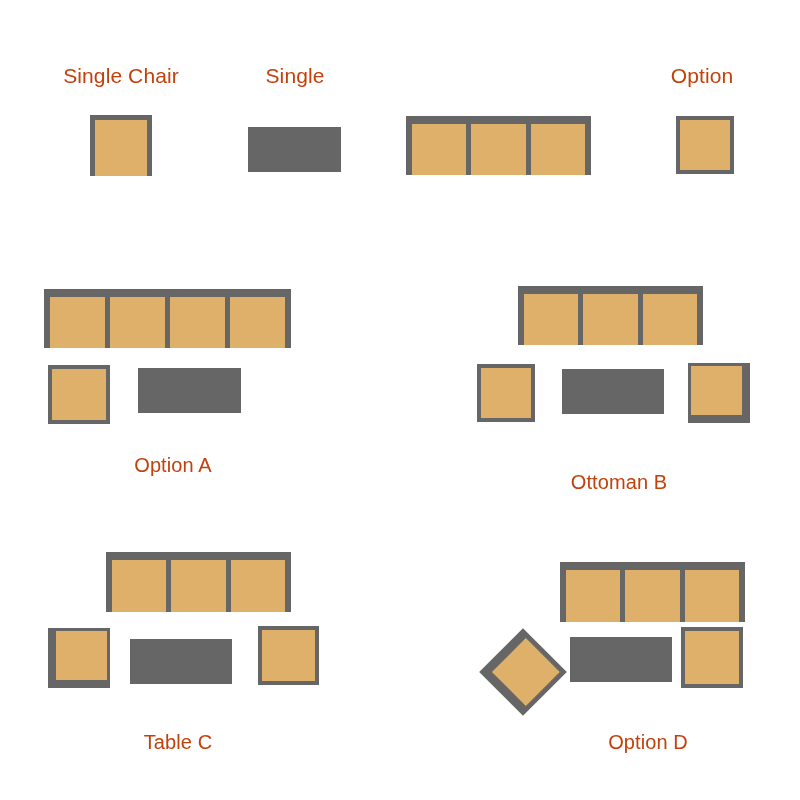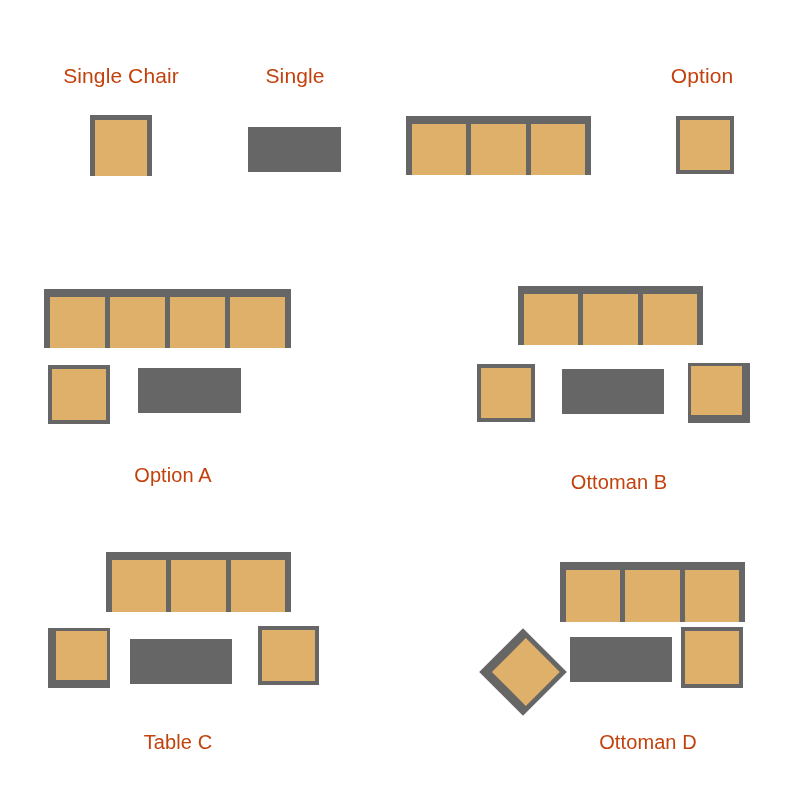--- a/index.html
+++ b/index.html
@@ -95,21 +95,21 @@
   <div class="piece frame" style="left:44px; top:289px; width:247px; height:59px; padding:8px 6px 0 6px;">
     <div class="cushion"></div>
     <div class="cushion"></div>
     <div class="cushion"></div>
     <div class="cushion"></div>
   </div>
   <div class="piece frame" style="left:48px; top:365px; width:62px; height:59px; padding:4px;">
     <div class="cushion"></div>
   </div>
   <div class="piece table" style="left:138px; top:368px; width:103px; height:45px;"></div>
-  <div class="label option-label" style="left:173px; top:464px;">Option A</div>
+  <div class="label option-label" style="left:173px; top:454px;">Option A</div>
 
   <div class="piece frame" style="left:518px; top:286px; width:185px; height:59px; padding:8px 6px 0 6px;">
     <div class="cushion"></div>
     <div class="cushion"></div>
     <div class="cushion"></div>
   </div>
   <div class="piece frame" style="left:477px; top:364px; width:58px; height:58px; padding:4px;">
     <div class="cushion"></div>
   </div>
   <div class="piece table" style="left:562px; top:369px; width:102px; height:45px;"></div>
@@ -137,15 +137,15 @@
     <div class="cushion"></div>
     <div class="cushion"></div>
   </div>
   <div class="piece frame" style="left:681px; top:627px; width:62px; height:61px; padding:4px;">
     <div class="cushion"></div>
   </div>
   <div class="piece table" style="left:570px; top:637px; width:102px; height:45px;"></div>
   <div class="piece frame rot45" style="left:492px; top:641px; width:62px; height:62px; padding:5px 5px 9px 9px;">
     <div class="cushion"></div>
   </div>
-  <div class="label option-label" style="left:648px; top:731px;">Ottoman D</div>
+  <div class="label option-label" style="left:648px; top:731px;">Option D</div>
 
 </div>
 
 </body></html>

